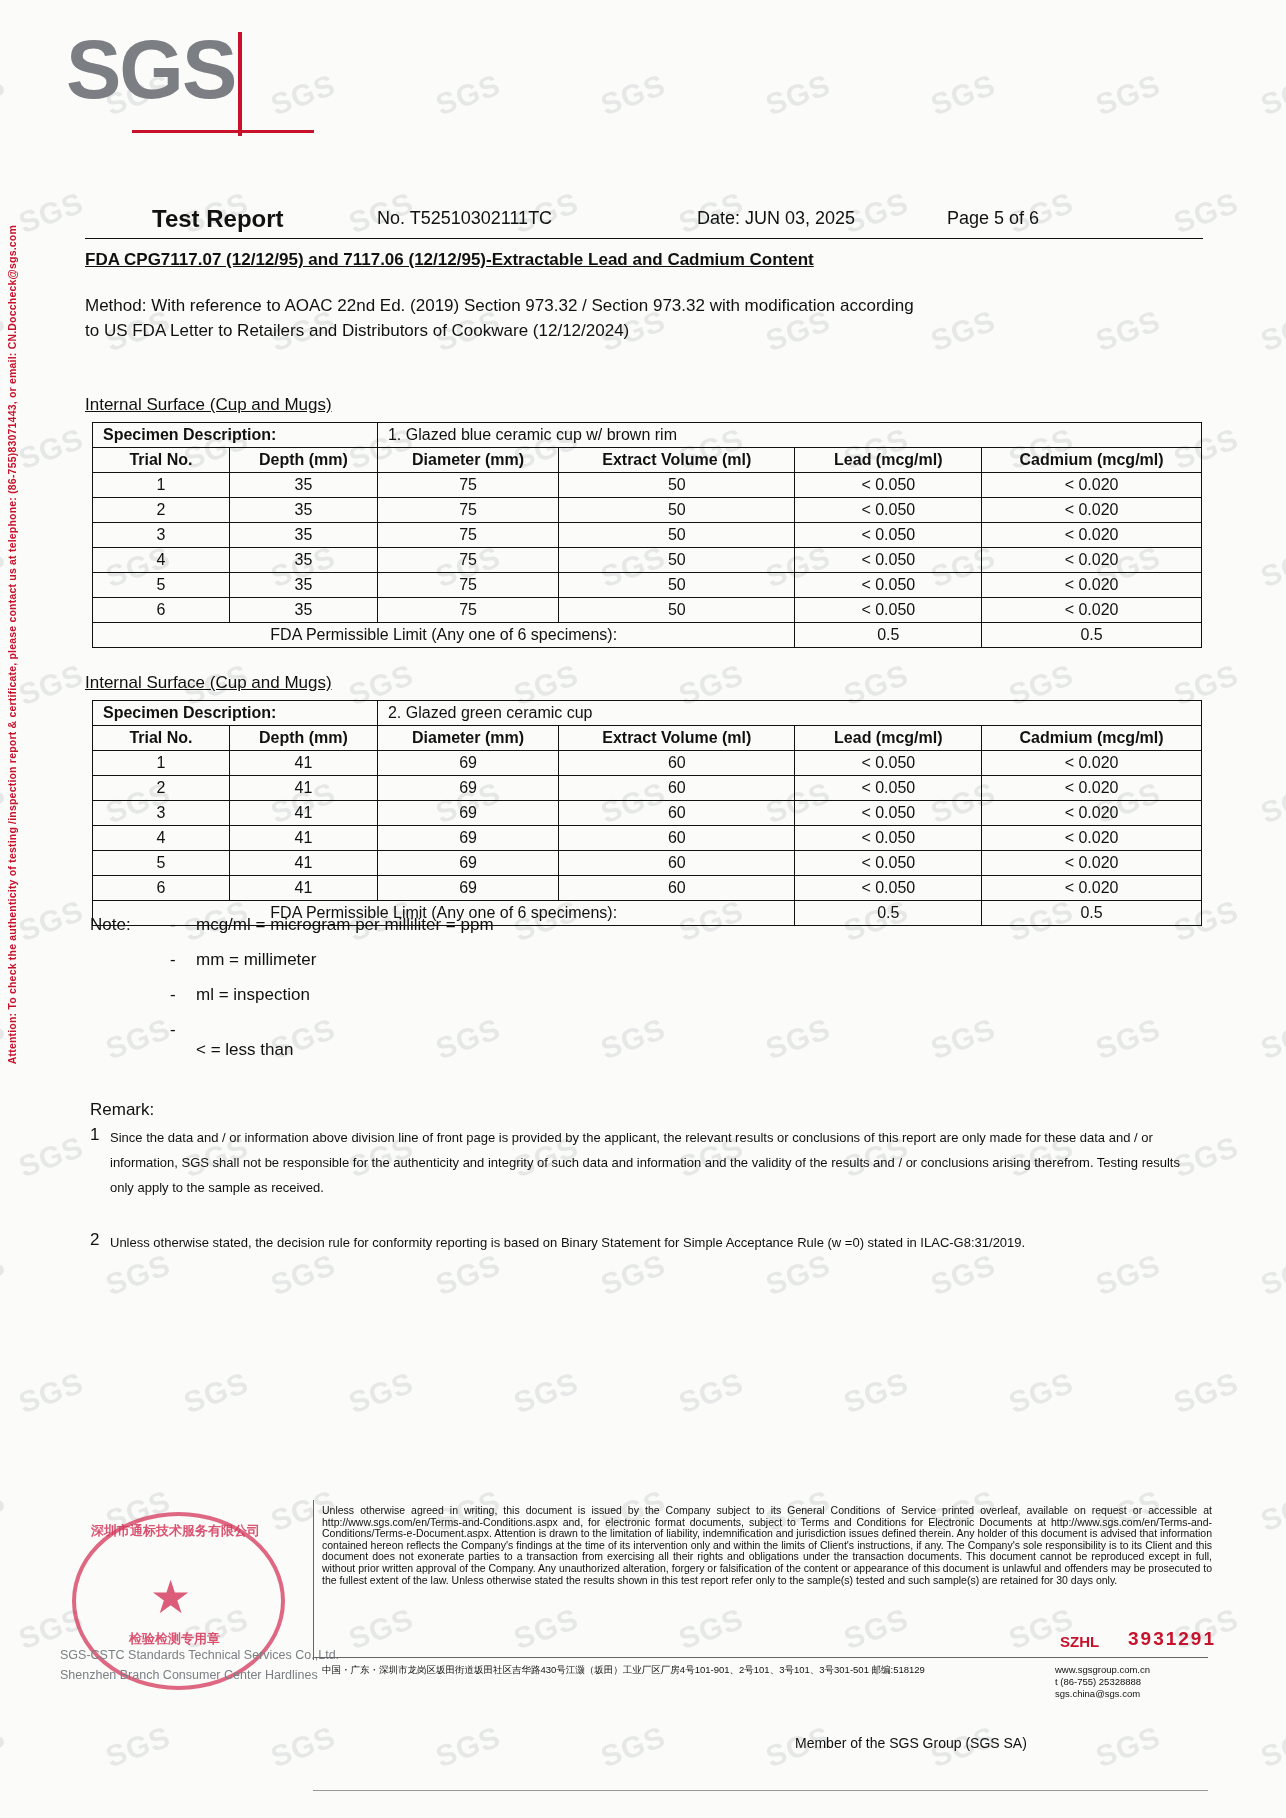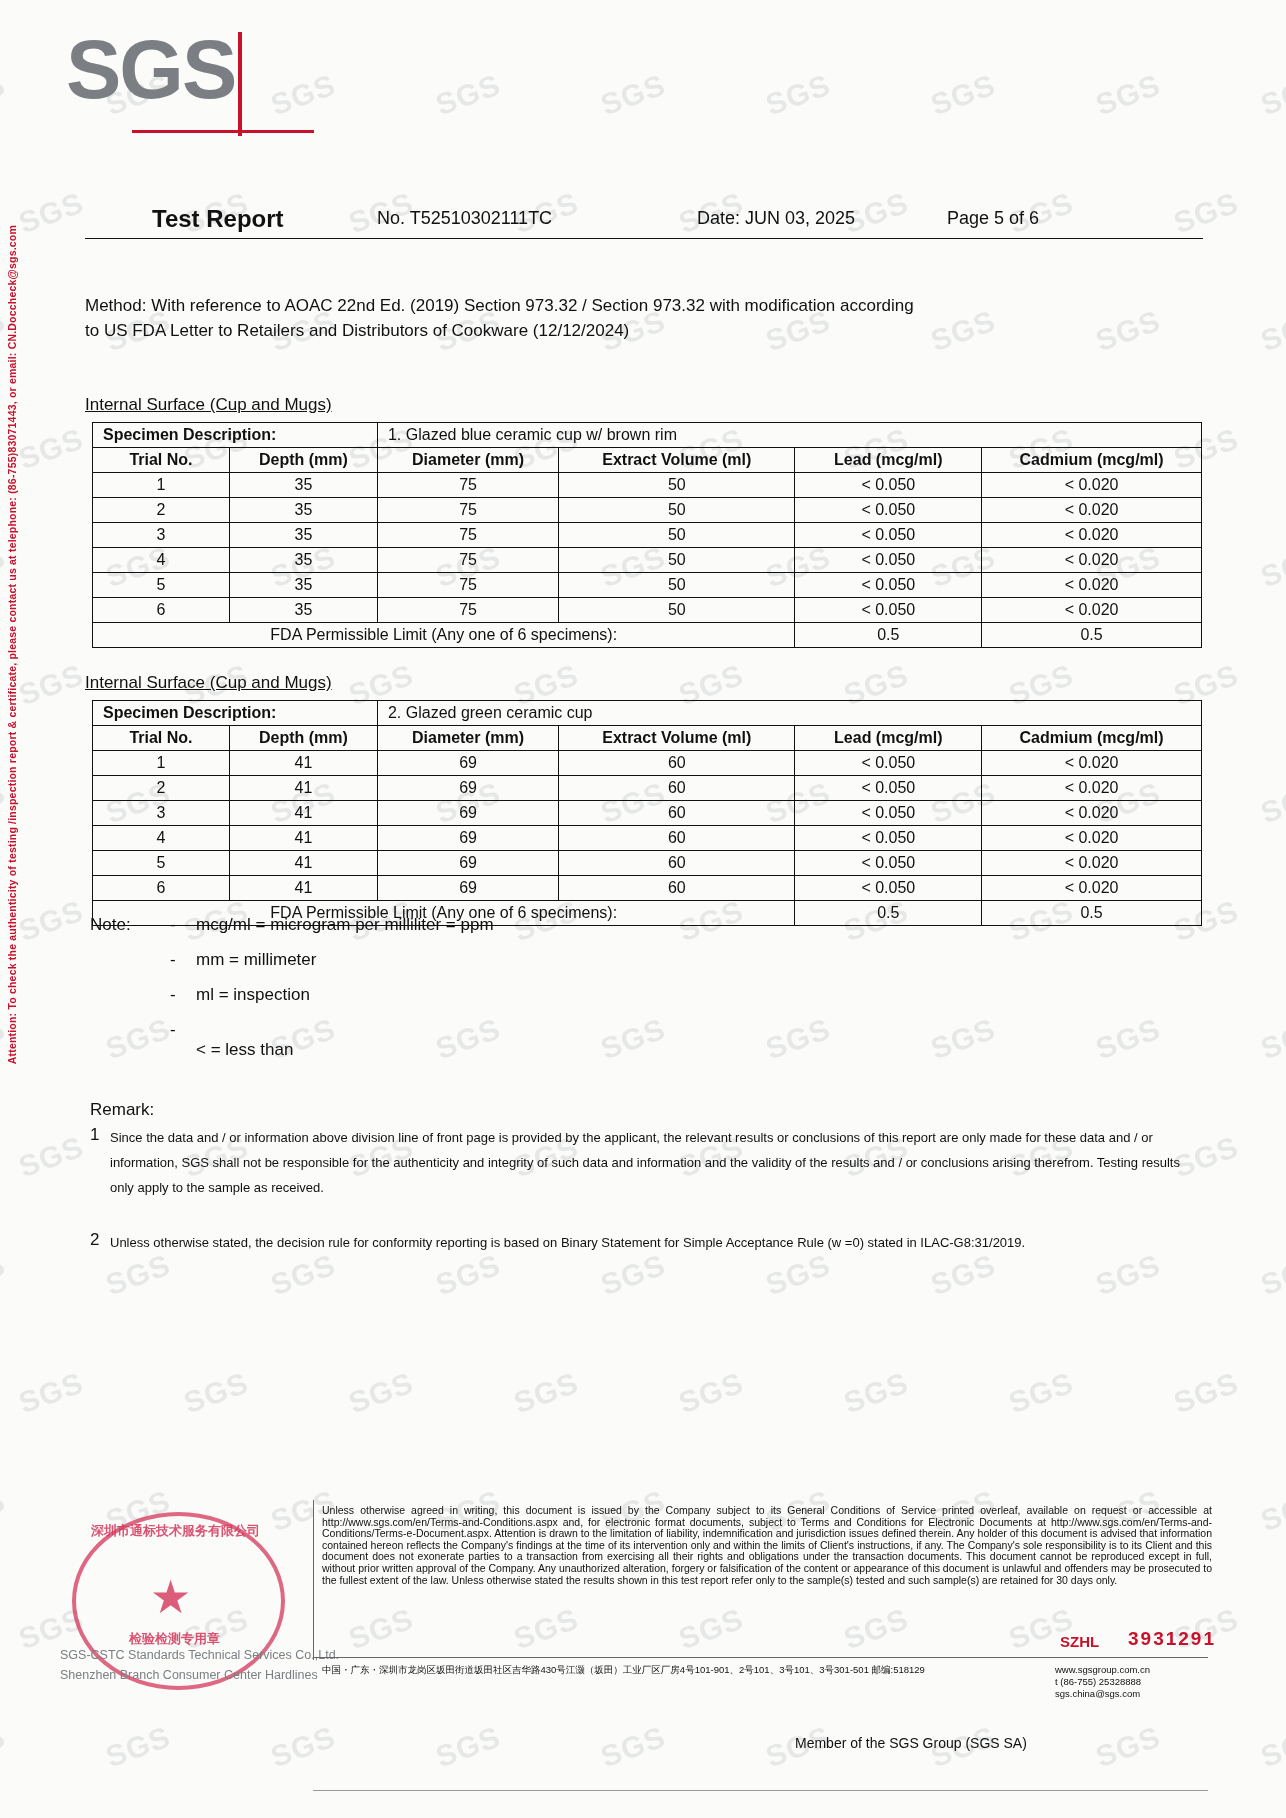--- a/index.html
+++ b/index.html
@@ -246,20 +246,21 @@
   </div>
 
   <div class="hdr">
     <span class="title">Test Report</span>
     <span class="no">No. T52510302111TC</span>
     <span class="date">Date:  JUN 03, 2025</span>
     <span class="page">Page 5 of 6</span>
   </div>
   <div class="rule" style="top:238px;"></div>
 
+  <div class="sect-title u" style="top:250px;">FDA CPG7117.07 (12/12/95) and 7117.06 (12/12/95)-Extractable Lead and Cadmium Content</div>
 
   <div class="para" style="top:293px;">Method: With reference to AOAC 22nd Ed. (2019) Section 973.32 / Section 973.32 with modification according</div>
   <div class="para" style="top:318px;">to US FDA Letter to Retailers and Distributors of Cookware (12/12/2024)</div>
 
   <div class="subhead" style="top:395px;">Internal Surface (Cup and Mugs)</div>
 
   <table class="rt" style="left:92px;top:422px;width:1110px;">
     <tbody>
         <tr>
       <td class="l bold" colspan="2" style="width:240px;">Specimen Description:</td>

